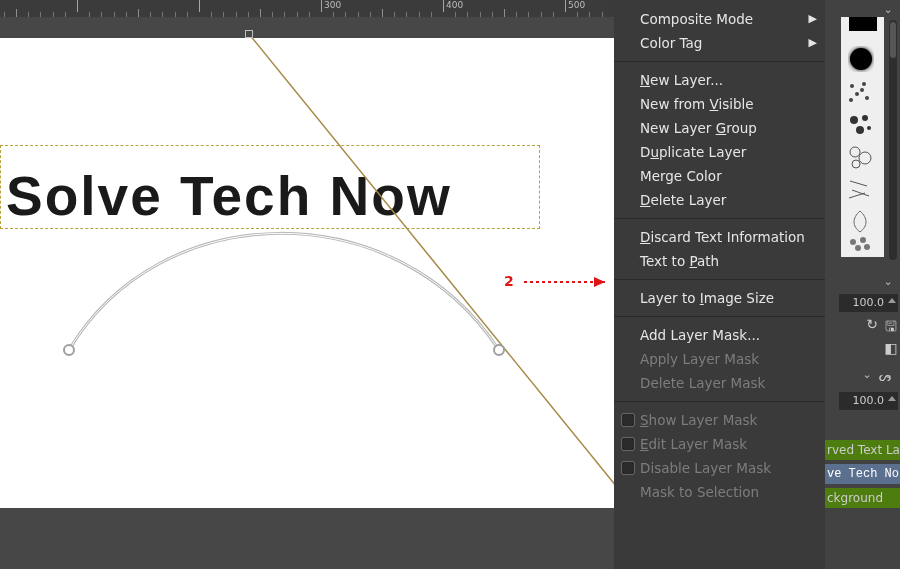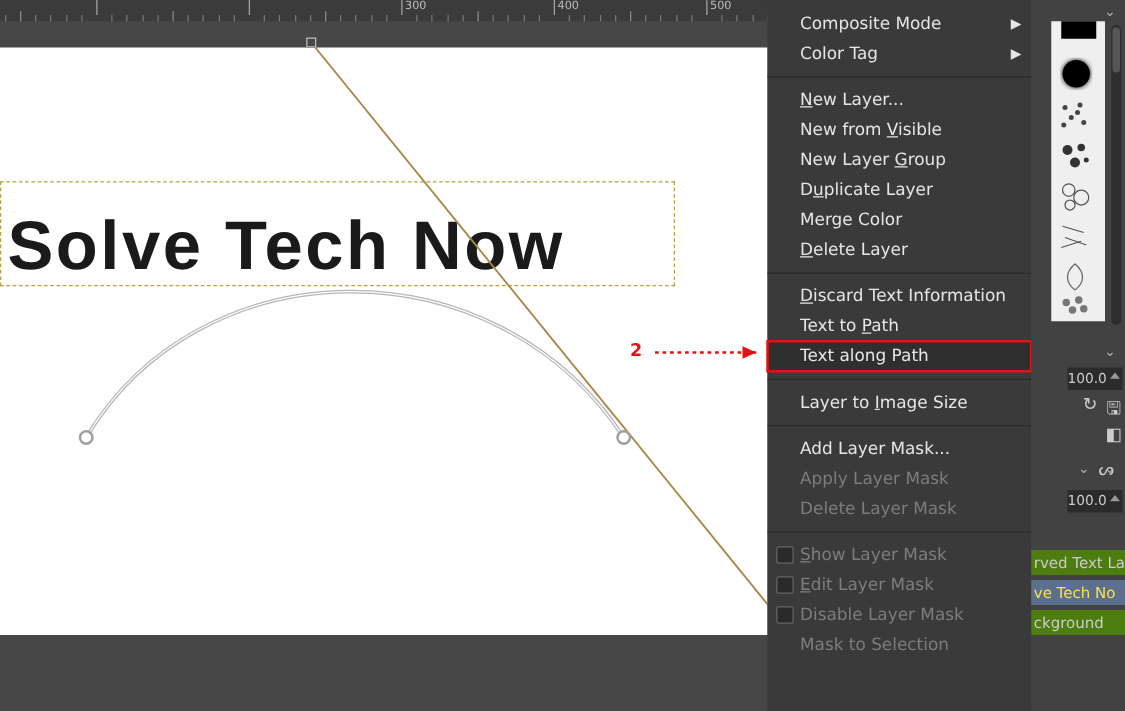--- a/index.html
+++ b/index.html
@@ -106,37 +106,37 @@
   .black-swatch {
     position: absolute; top: 17px; left: 24px; width: 28px; height:14px; background:#000;
   }
   .brush-icon { position:absolute; width:26px; height:26px; }
   .scroll-thumb {
     position:absolute; top: 20px; right: 3px; width: 8px; height: 240px;
     background: #2e2e2e; border-radius: 4px;
   }
   .scroll-nub { position:absolute; left:1px; width:6px; background:#565656; border-radius:3px; }
   .spin {
-    position:absolute; right:2px; width:44px; height:18px; background:#2b2b2b;
+    position:absolute; right:2px; width:59px; height:18px; background:#2b2b2b;
     text-align:right; padding-right:14px; font-size:11px; line-height:18px;
   }
   .spin::after {
     content:""; position:absolute; right:2px; top:4px; width:0;height:0;
     border-left:4px solid transparent; border-right:4px solid transparent; border-bottom:5px solid #999;
   }
   .chev-down {
     position: absolute; width: 14px; height: 14px; font-size: 11px; text-align:center; color:#bbb;
   }
   .ico-btn { position:absolute; width:18px; height:18px; font-size:14px; color:#ccc; text-align:center; }
   .layer-row {
     position:absolute; left:0; right:0; height:20px; 
     padding-left: 2px; font-size:12px; line-height:20px; overflow:hidden; white-space:nowrap;
     background:#4d7c0f;
   }
-  .layer-row.selected { background:#5b6f8f; color:#fde047; }
+  .layer-row.selected { background:#5b6f8f; color:#ffffff;font-family:Liberation Mono, monospace; }
 </style>
 </head>
 <body>
 
 <div class="ruler">
     <div class="tick-minor" style="left: 3.8px;"></div>
     <div class="tick-mid" style="left: 16px;"></div>
     <div class="tick-minor" style="left: 28.2px;"></div>
     <div class="tick-minor" style="left: 40.4px;"></div>
     <div class="tick-minor" style="left: 52.6px;"></div>
@@ -276,23 +276,20 @@
     </div>
   </div>
   <hr>
   <div class="grp">
     <div class="item">
       <span><span></span><span class="u">D</span><span>iscard Text Information</span></span>
     </div>
     <div class="item">
       <span><span>Text to </span><span class="u">P</span><span>ath</span></span>
     </div>
-    <div class="item highlight">
-      <span>Text along Path</span>
-    </div>
   </div>
   <hr>
   <div class="grp">
     <div class="item">
       <span><span>Layer to </span><span class="u">I</span><span>mage Size</span></span>
     </div>
   </div>
   <hr>
   <div class="grp">
     <div class="item">

